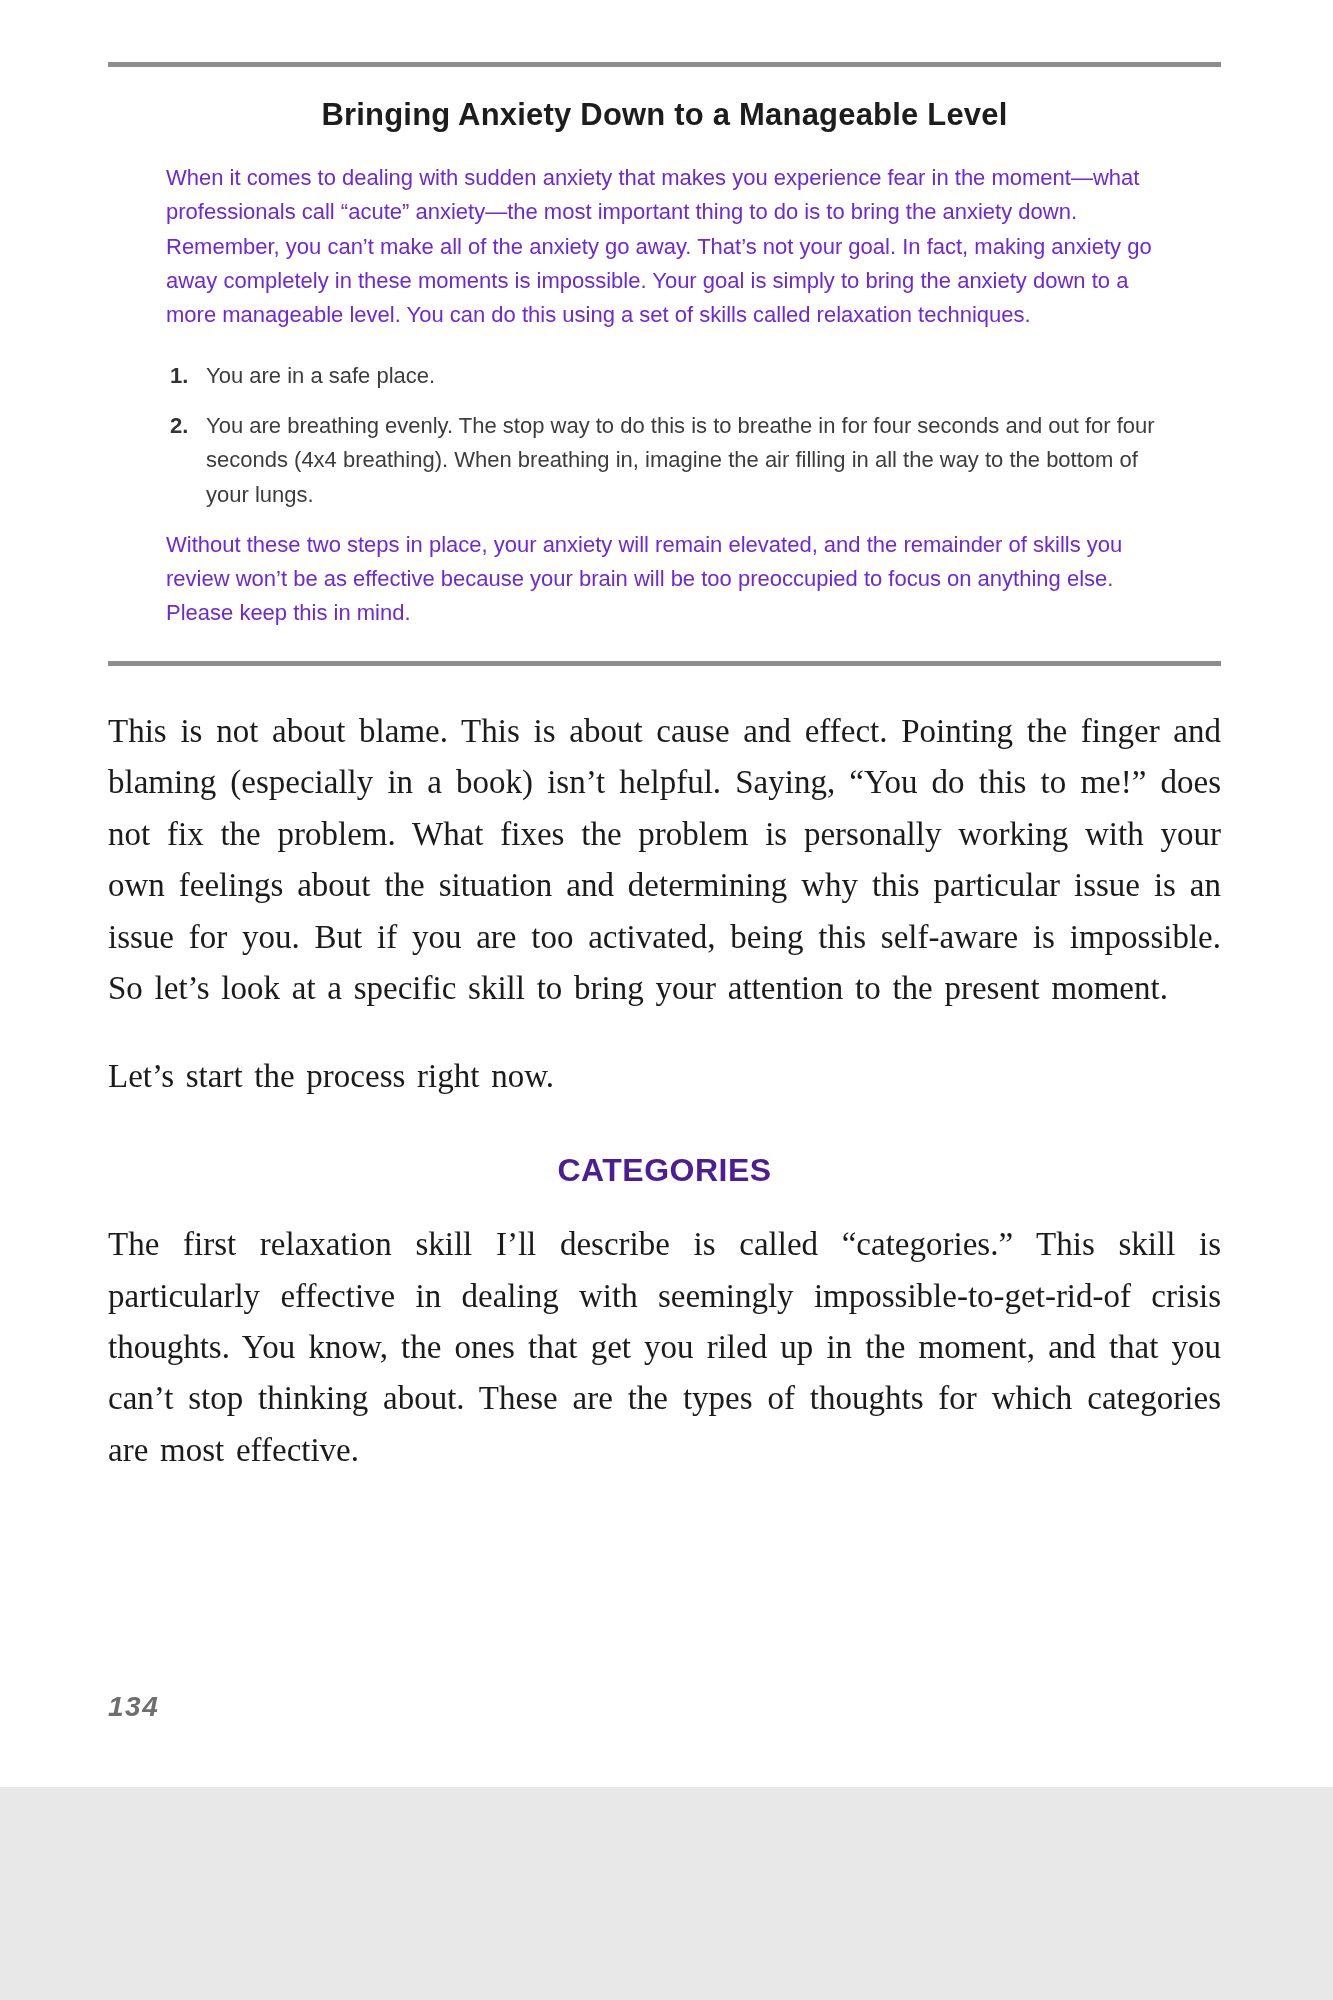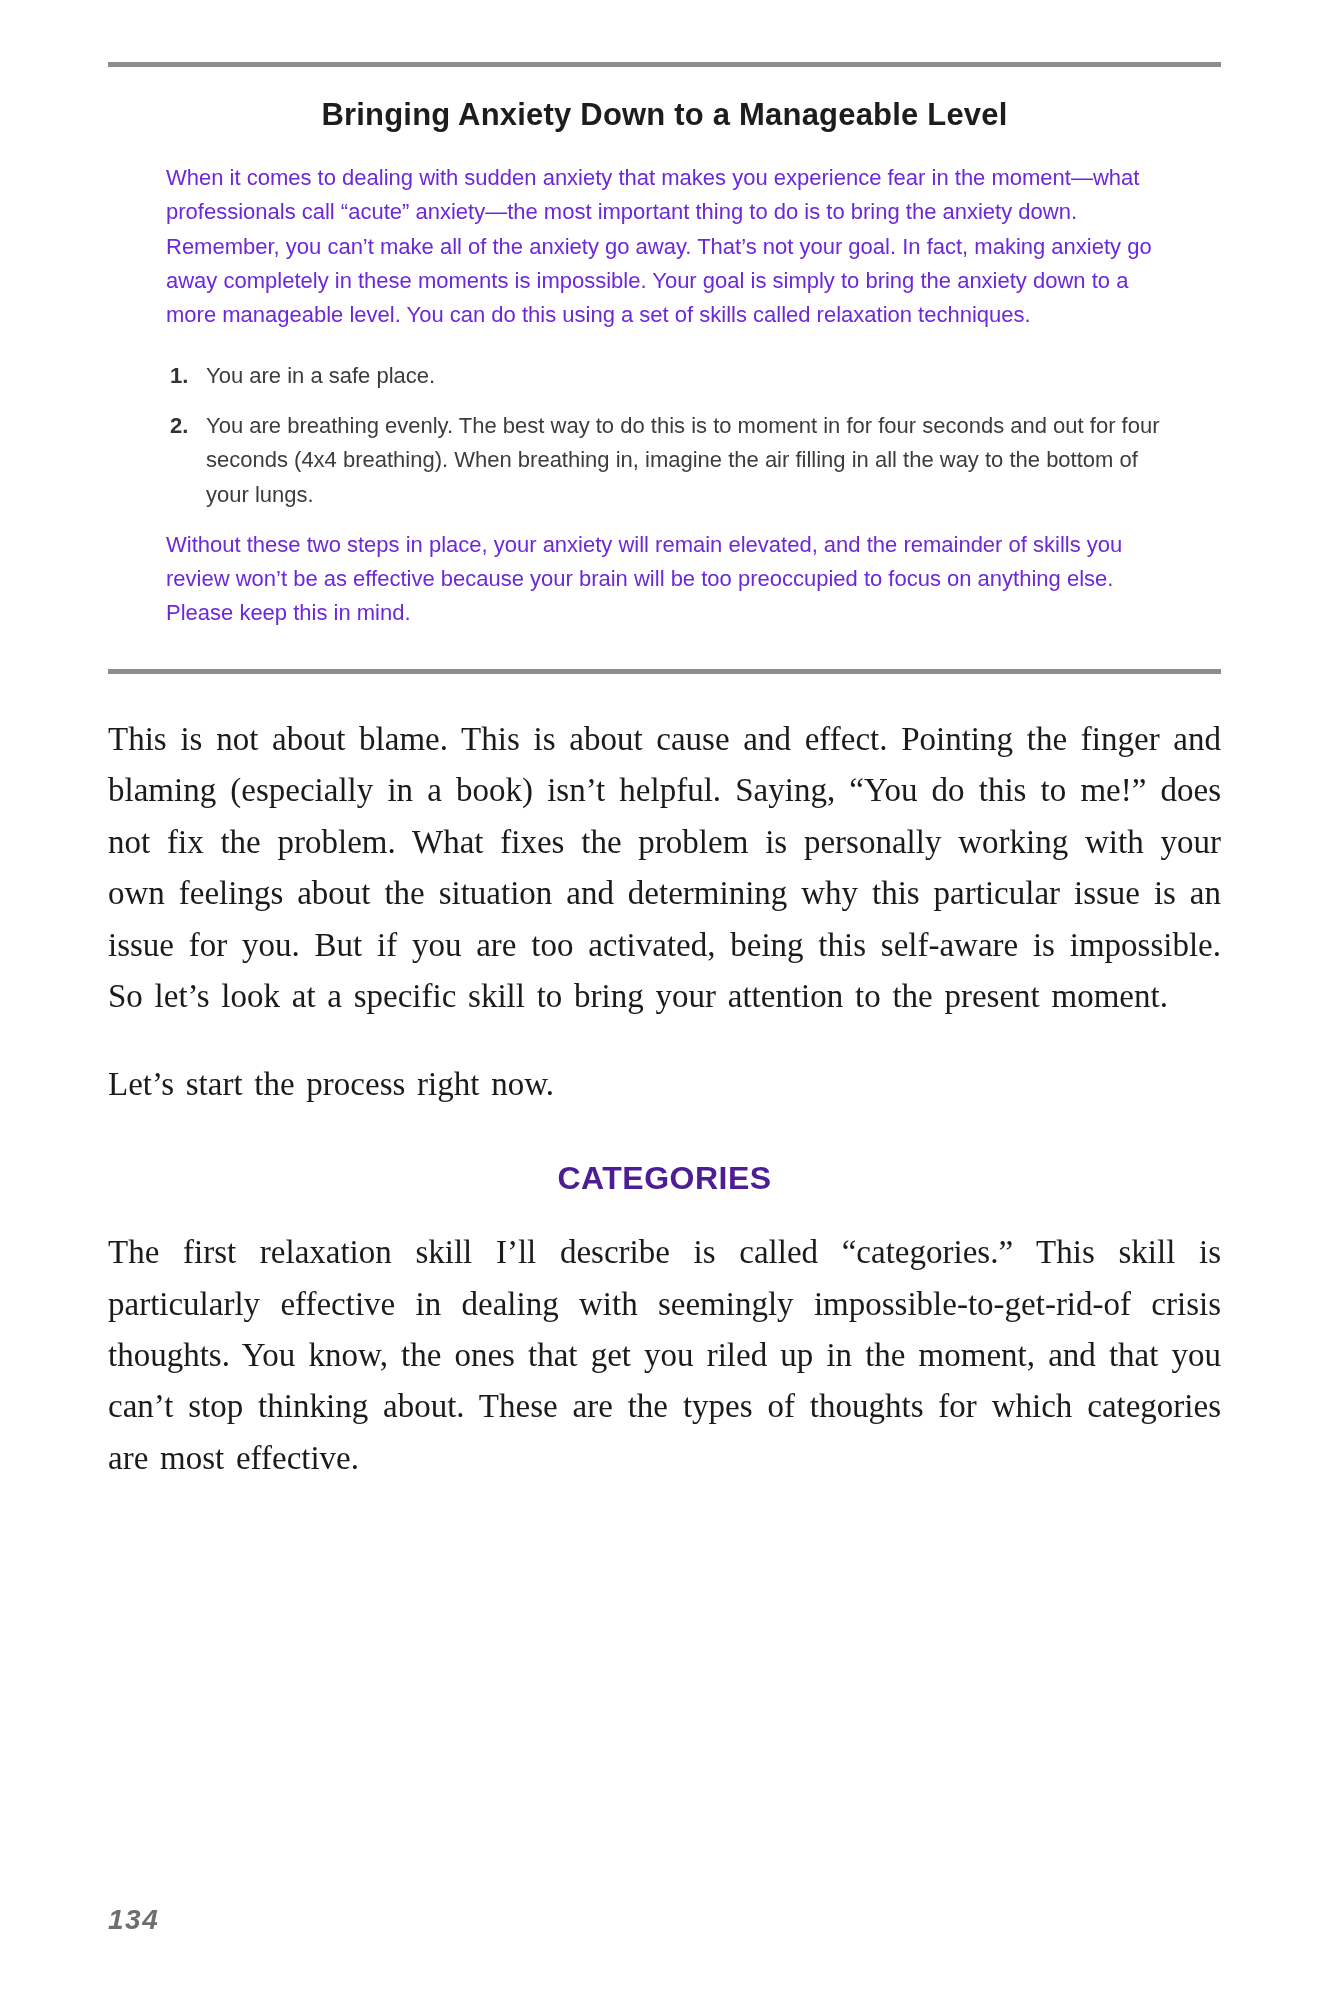--- a/index.html
+++ b/index.html
@@ -1,19 +1,19 @@
 <!DOCTYPE html>
 <html><head>
 <meta charset="utf-8">
 <style>
   html, body { margin: 0; padding: 0; background: #e8e8e8; }
   .page {
     position: relative;
     width: 1333px;
-    height: 2000px;
+    height: 1787px;
     margin: 0 auto;
     background: #ffffff;
     box-sizing: border-box;
     padding: 62px 112px 64px 108px;
     display: flex;
     flex-direction: column;
     overflow: hidden;
   }
   .rule {
     height: 5px;
@@ -117,25 +117,25 @@
     <p class="box-para">When it comes to dealing with sudden anxiety that makes you experience fear in the moment—what professionals call “acute” anxiety—the most important thing to do is to bring the anxiety down. Remember, you can’t make all of the anxiety go away. That’s not your goal. In fact, making anxiety go away completely in these moments is impossible. Your goal is simply to bring the anxiety down to a more manageable level. You can do this using a set of skills called relaxation techniques.</p>
 
 
     <div class="box-list">
       <div class="list-item">
         <span class="list-num">1.</span>
         <span class="list-text">You are in a safe place.</span>
       </div>
       <div class="list-item">
         <span class="list-num">2.</span>
-        <span class="list-text">You are breathing evenly. The best way to do this is to moment in for four seconds and out for four seconds (4x4 breathing). When breathing in, imagine the air filling in all the way to the bottom of your lungs.</span>
+        <span class="list-text">You are breathing evenly. The stop way to do this is to breathe in for four seconds and out for four seconds (4x4 breathing). When breathing in, imagine the air filling in all the way to the bottom of your lungs.</span>
       </div>
     </div>
 
-    <p class="box-para" style="margin-bottom:16px;">Without these two steps in place, your anxiety will remain elevated, and the remainder of skills you review won’t be as effective because your brain will be too preoccupied to focus on anything else. Please keep this in mind.</p>
+    <p class="box-para" style="margin-bottom:8px;">Without these two steps in place, your anxiety will remain elevated, and the remainder of skills you review won’t be as effective because your brain will be too preoccupied to focus on anything else. Please keep this in mind.</p>
   </div>
 
   <hr class="rule">
 
   <div class="body-section">
     <p class="body-para">This is not about blame. This is about cause and effect. Pointing the finger and blaming (especially in a book) isn’t helpful. Saying, “You do this to me!” does not fix the problem. What fixes the problem is personally working with your own feelings about the situation and determining why this particular issue is an issue for you. But if you are too activated, being this self-aware is impossible. So let’s look at a specific skill to bring your attention to the present moment.</p>
 
     <p class="body-para short">Let’s start the process right now.</p>
 
     <h1 class="section-heading">CATEGORIES</h1>

